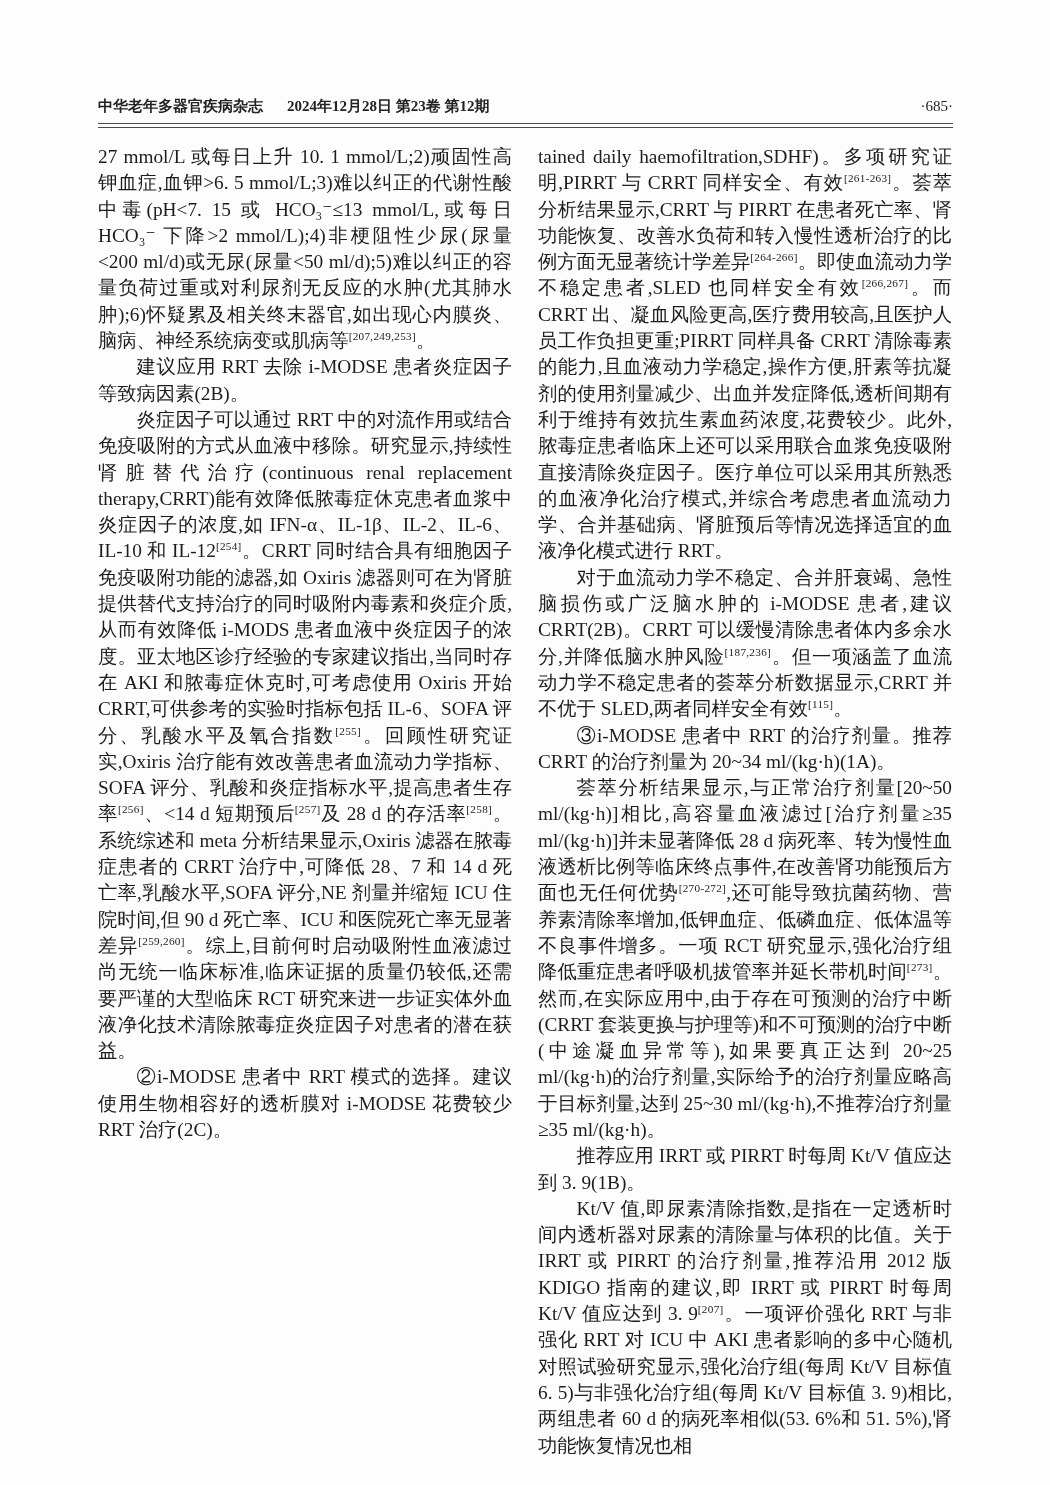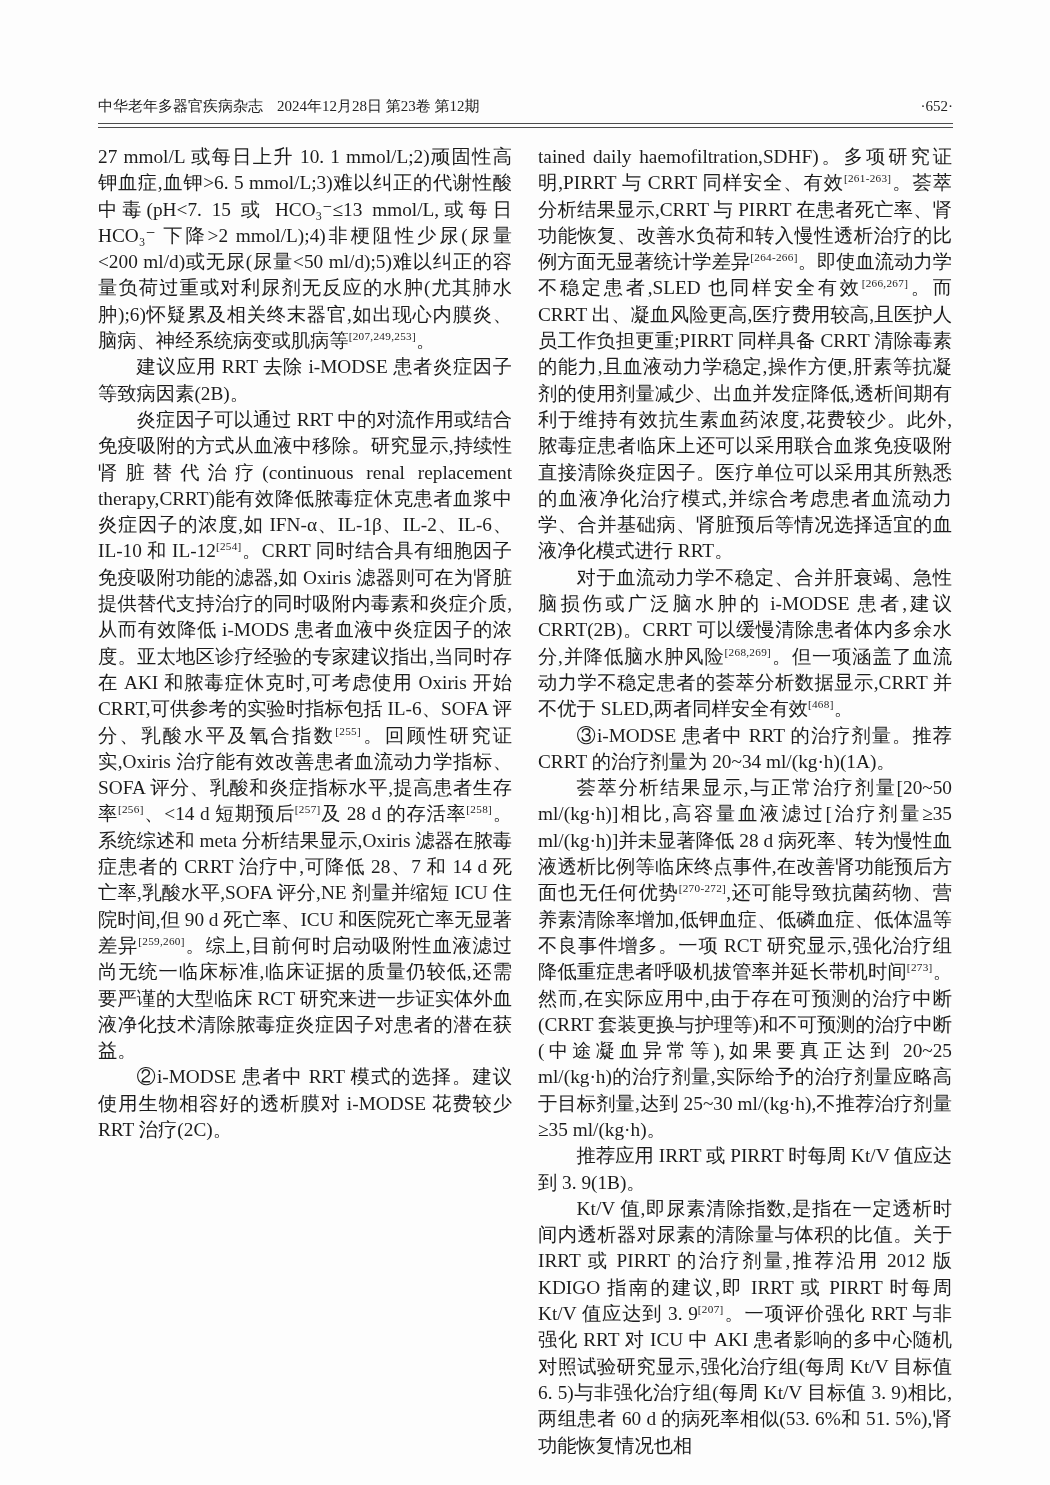--- a/index.html
+++ b/index.html
@@ -27,22 +27,23 @@
     align-items: baseline;
     font-size: 15px;
     line-height: 19px;
     white-space: nowrap;
     color: #222;
   }
   .header-left {
     display: flex;
     gap: 12px;
     align-items: flex-end;
+    font-weight: bold;
   }
-  .header-left .issue-info { margin-left: 2px; }
+  .header-left .issue-info { margin-left: 12px; }
   .double-rule {
     margin-top: 7px;
     height: 3px;
     border-top: 1.6px solid #4c4c4c;
     border-bottom: 1.6px solid #4c4c4c;
   }
   .columns {
     display: flex;
     gap: 26px;
     margin-top: 16px;
@@ -69,34 +70,34 @@
 </style>
 </head>
 <body>
 
 <div class="page">
   <div class="header-row">
     <div class="header-left">
       <span>中华老年多器官疾病杂志</span>
       <span class="issue-info">2024年12月28日 第23卷 第12期</span>
     </div>
-    <div>·652·</div>
+    <div>·685·</div>
   </div>
 
   <div class="double-rule"></div>
 
   <div class="columns">
     <div class="col">
         <p class="para no-indent">27 mmol/L 或每日上升 10. 1 mmol/L;2)顽固性高钾血症,血钾&gt;6. 5 mmol/L;3)难以纠正的代谢性酸中毒(pH&lt;7. 15 或 HCO₃⁻≤13 mmol/L,或每日 HCO₃⁻ 下降&gt;2 mmol/L);4)非梗阻性少尿(尿量&lt;200 ml/d)或无尿(尿量&lt;50 ml/d);5)难以纠正的容量负荷过重或对利尿剂无反应的水肿(尤其肺水肿);6)怀疑累及相关终末器官,如出现心内膜炎、脑病、神经系统病变或肌病等<sup class="ref">[207,249,253]</sup>。</p>
         <p class="para">建议应用 RRT 去除 i-MODSE 患者炎症因子等致病因素(2B)。</p>
         <p class="para">炎症因子可以通过 RRT 中的对流作用或结合免疫吸附的方式从血液中移除。研究显示,持续性肾脏替代治疗(continuous renal replacement therapy,CRRT)能有效降低脓毒症休克患者血浆中炎症因子的浓度,如 IFN-α、IL-1β、IL-2、IL-6、IL-10 和 IL-12<sup class="ref">[254]</sup>。CRRT 同时结合具有细胞因子免疫吸附功能的滤器,如 Oxiris 滤器则可在为肾脏提供替代支持治疗的同时吸附内毒素和炎症介质,从而有效降低 i-MODS 患者血液中炎症因子的浓度。亚太地区诊疗经验的专家建议指出,当同时存在 AKI 和脓毒症休克时,可考虑使用 Oxiris 开始 CRRT,可供参考的实验时指标包括 IL-6、SOFA 评分、乳酸水平及氧合指数<sup class="ref">[255]</sup>。回顾性研究证实,Oxiris 治疗能有效改善患者血流动力学指标、SOFA 评分、乳酸和炎症指标水平,提高患者生存率<sup class="ref">[256]</sup>、&lt;14 d 短期预后<sup class="ref">[257]</sup>及 28 d 的存活率<sup class="ref">[258]</sup>。系统综述和 meta 分析结果显示,Oxiris 滤器在脓毒症患者的 CRRT 治疗中,可降低 28、7 和 14 d 死亡率,乳酸水平,SOFA 评分,NE 剂量并缩短 ICU 住院时间,但 90 d 死亡率、ICU 和医院死亡率无显著差异<sup class="ref">[259,260]</sup>。综上,目前何时启动吸附性血液滤过尚无统一临床标准,临床证据的质量仍较低,还需要严谨的大型临床 RCT 研究来进一步证实体外血液净化技术清除脓毒症炎症因子对患者的潜在获益。</p>
         <p class="para">②i-MODSE 患者中 RRT 模式的选择。建议使用生物相容好的透析膜对 i-MODSE 花费较少 RRT 治疗(2C)。</p>
       </div>
     <div class="col">
         <p class="para no-indent">tained daily haemofiltration,SDHF)。多项研究证明,PIRRT 与 CRRT 同样安全、有效<sup class="ref">[261-263]</sup>。荟萃分析结果显示,CRRT 与 PIRRT 在患者死亡率、肾功能恢复、改善水负荷和转入慢性透析治疗的比例方面无显著统计学差异<sup class="ref">[264-266]</sup>。即使血流动力学不稳定患者,SLED 也同样安全有效<sup class="ref">[266,267]</sup>。而 CRRT 出、凝血风险更高,医疗费用较高,且医护人员工作负担更重;PIRRT 同样具备 CRRT 清除毒素的能力,且血液动力学稳定,操作方便,肝素等抗凝剂的使用剂量减少、出血并发症降低,透析间期有利于维持有效抗生素血药浓度,花费较少。此外,脓毒症患者临床上还可以采用联合血浆免疫吸附直接清除炎症因子。医疗单位可以采用其所熟悉的血液净化治疗模式,并综合考虑患者血流动力学、合并基础病、肾脏预后等情况选择适宜的血液净化模式进行 RRT。</p>
-        <p class="para">对于血流动力学不稳定、合并肝衰竭、急性脑损伤或广泛脑水肿的 i-MODSE 患者,建议 CRRT(2B)。CRRT 可以缓慢清除患者体内多余水分,并降低脑水肿风险<sup class="ref">[268,269]</sup>。但一项涵盖了血流动力学不稳定患者的荟萃分析数据显示,CRRT 并不优于 SLED,两者同样安全有效<sup class="ref">[468]</sup>。</p>
+        <p class="para">对于血流动力学不稳定、合并肝衰竭、急性脑损伤或广泛脑水肿的 i-MODSE 患者,建议 CRRT(2B)。CRRT 可以缓慢清除患者体内多余水分,并降低脑水肿风险<sup class="ref">[187,236]</sup>。但一项涵盖了血流动力学不稳定患者的荟萃分析数据显示,CRRT 并不优于 SLED,两者同样安全有效<sup class="ref">[115]</sup>。</p>
         <p class="para">③i-MODSE 患者中 RRT 的治疗剂量。推荐 CRRT 的治疗剂量为 20~34 ml/(kg·h)(1A)。</p>
         <p class="para">荟萃分析结果显示,与正常治疗剂量[20~50 ml/(kg·h)]相比,高容量血液滤过[治疗剂量≥35 ml/(kg·h)]并未显著降低 28 d 病死率、转为慢性血液透析比例等临床终点事件,在改善肾功能预后方面也无任何优势<sup class="ref">[270-272]</sup>,还可能导致抗菌药物、营养素清除率增加,低钾血症、低磷血症、低体温等不良事件增多。一项 RCT 研究显示,强化治疗组降低重症患者呼吸机拔管率并延长带机时间<sup class="ref">[273]</sup>。然而,在实际应用中,由于存在可预测的治疗中断(CRRT 套装更换与护理等)和不可预测的治疗中断(中途凝血异常等),如果要真正达到 20~25 ml/(kg·h)的治疗剂量,实际给予的治疗剂量应略高于目标剂量,达到 25~30 ml/(kg·h),不推荐治疗剂量≥35 ml/(kg·h)。</p>
         <p class="para">推荐应用 IRRT 或 PIRRT 时每周 Kt/V 值应达到 3. 9(1B)。</p>
         <p class="para">Kt/V 值,即尿素清除指数,是指在一定透析时间内透析器对尿素的清除量与体积的比值。关于 IRRT 或 PIRRT 的治疗剂量,推荐沿用 2012 版 KDIGO 指南的建议,即 IRRT 或 PIRRT 时每周 Kt/V 值应达到 3. 9<sup class="ref">[207]</sup>。一项评价强化 RRT 与非强化 RRT 对 ICU 中 AKI 患者影响的多中心随机对照试验研究显示,强化治疗组(每周 Kt/V 目标值 6. 5)与非强化治疗组(每周 Kt/V 目标值 3. 9)相比,两组患者 60 d 的病死率相似(53. 6%和 51. 5%),肾功能恢复情况也相</p>
       </div>
   </div>
 </div>
 
 </body></html>

